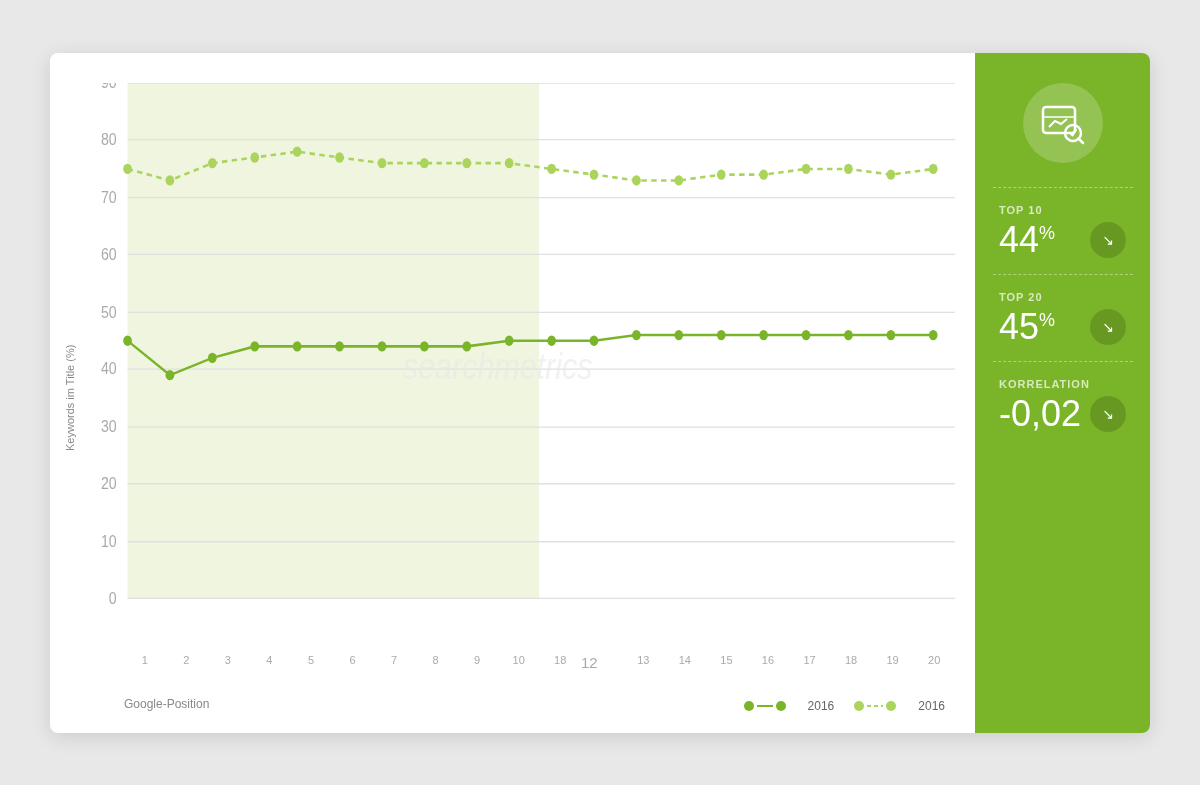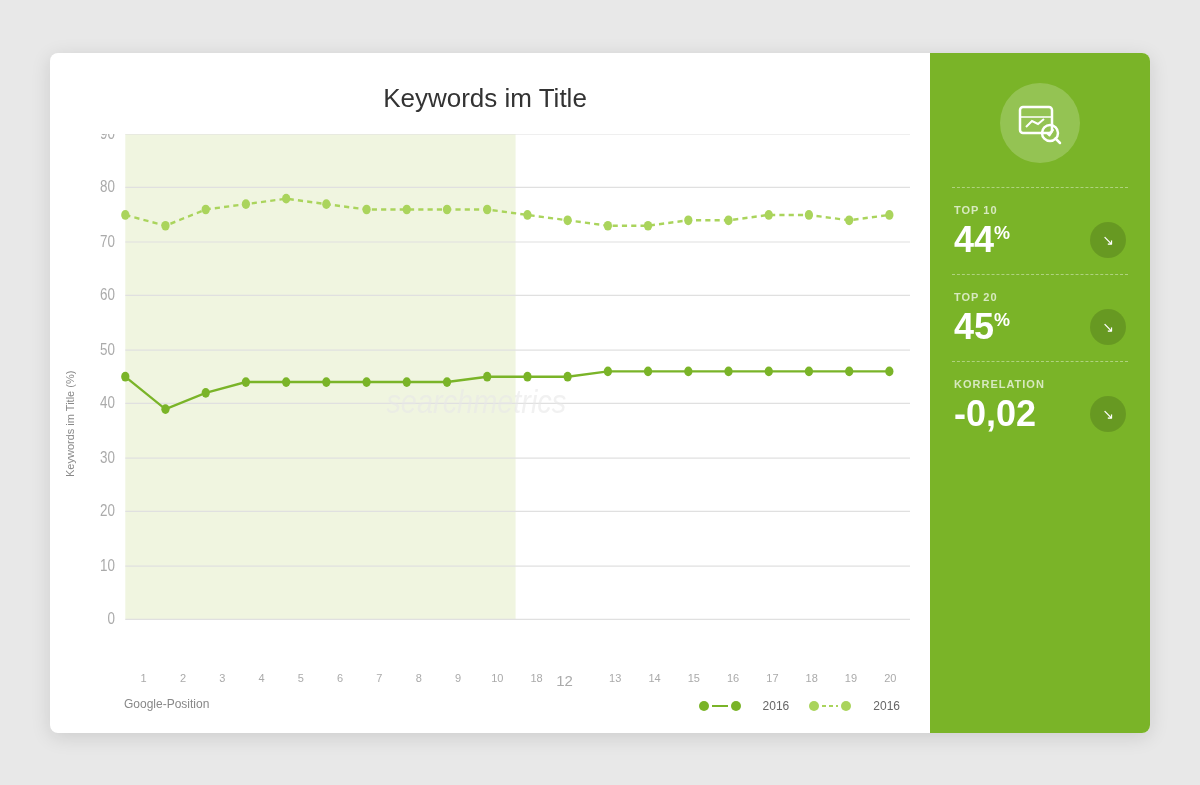--- a/index.html
+++ b/index.html
@@ -73,21 +73,21 @@
     .legend-item {
       display: flex;
       align-items: center;
       gap: 22px;
       font-size: 12px;
       color: #666;
     }
 
     
     .sidebar {
-      width: 220px;
+      width: 175px;
       background: #7ab428;
       display: flex;
       flex-direction: column;
       align-items: center;
       padding: 0;
     }
     .sidebar-icon-area {
       width: 100%;
       display: flex;
       align-items: center;
@@ -121,21 +121,21 @@
       text-transform: uppercase;
       margin-bottom: 6px;
     }
     .stat-value-row {
       display: flex;
       align-items: center;
       justify-content: space-between;
     }
     .stat-value {
       font-size: 36px;
-      font-weight: 700;
+      font-weight: 400;
       color: #fff;
       line-height: 1;
     }
     .stat-value sup {
       font-size: 18px;
     }
     .trend-btn {
       width: 36px;
       height: 36px;
       border-radius: 50%;
@@ -147,21 +147,20 @@
       font-size: 14px;
       cursor: pointer;
     }
   </style>
 </head>
 <body>
 
 <div class="card">
 
   <div class="chart-section">
-    <div class="chart-title">Keywords im Title</div>
     <div class="chart-container">
       <div class="y-axis-label">Keywords im Title (%)</div>
       <div class="chart-inner">
         <div class="chart-area">
           <svg class="chart-svg" viewBox="0 0 800 440" preserveAspectRatio="none">
 
             <rect x="40" y="0" width="378" height="400" fill="#f0f5e0" rx="0"></rect>
 
             <line x1="40" y1="0" x2="800" y2="0" stroke="#e0e0e0" stroke-width="1"></line>
             <line x1="40" y1="44" x2="800" y2="44" stroke="#e0e0e0" stroke-width="1"></line>
@@ -251,21 +250,21 @@
           <div style="flex:1;text-align:center;font-size:11px;color:#aaa;">13</div>
           <div style="flex:1;text-align:center;font-size:11px;color:#aaa;">14</div>
           <div style="flex:1;text-align:center;font-size:11px;color:#aaa;">15</div>
           <div style="flex:1;text-align:center;font-size:11px;color:#aaa;">16</div>
           <div style="flex:1;text-align:center;font-size:11px;color:#aaa;">17</div>
           <div style="flex:1;text-align:center;font-size:11px;color:#aaa;">18</div>
           <div style="flex:1;text-align:center;font-size:11px;color:#aaa;">19</div>
           <div style="flex:1;text-align:center;font-size:11px;color:#aaa;">20</div>
         </div>
 
-        <div style="display:flex; align-items:center; justify-content:space-between; padding: 6px 0 0 40px; margin-top:0;">
+        <div style="display:flex; align-items:center; justify-content:space-between; padding: 6px 0 0 40px; margin-top:18px;">
           <span style="font-size:12px;color:#888;">Google-Position</span>
           <div class="legend">
             <div class="legend-item">
               <div style="display:flex;align-items:center;gap:3px;">
                 <div style="width:10px;height:10px;border-radius:50%;background:#7ab428;"></div>
                 <div style="width:16px;height:2px;background:#7ab428;"></div>
                 <div style="width:10px;height:10px;border-radius:50%;background:#7ab428;"></div>
               </div>
               <span>2016</span>
             </div>

